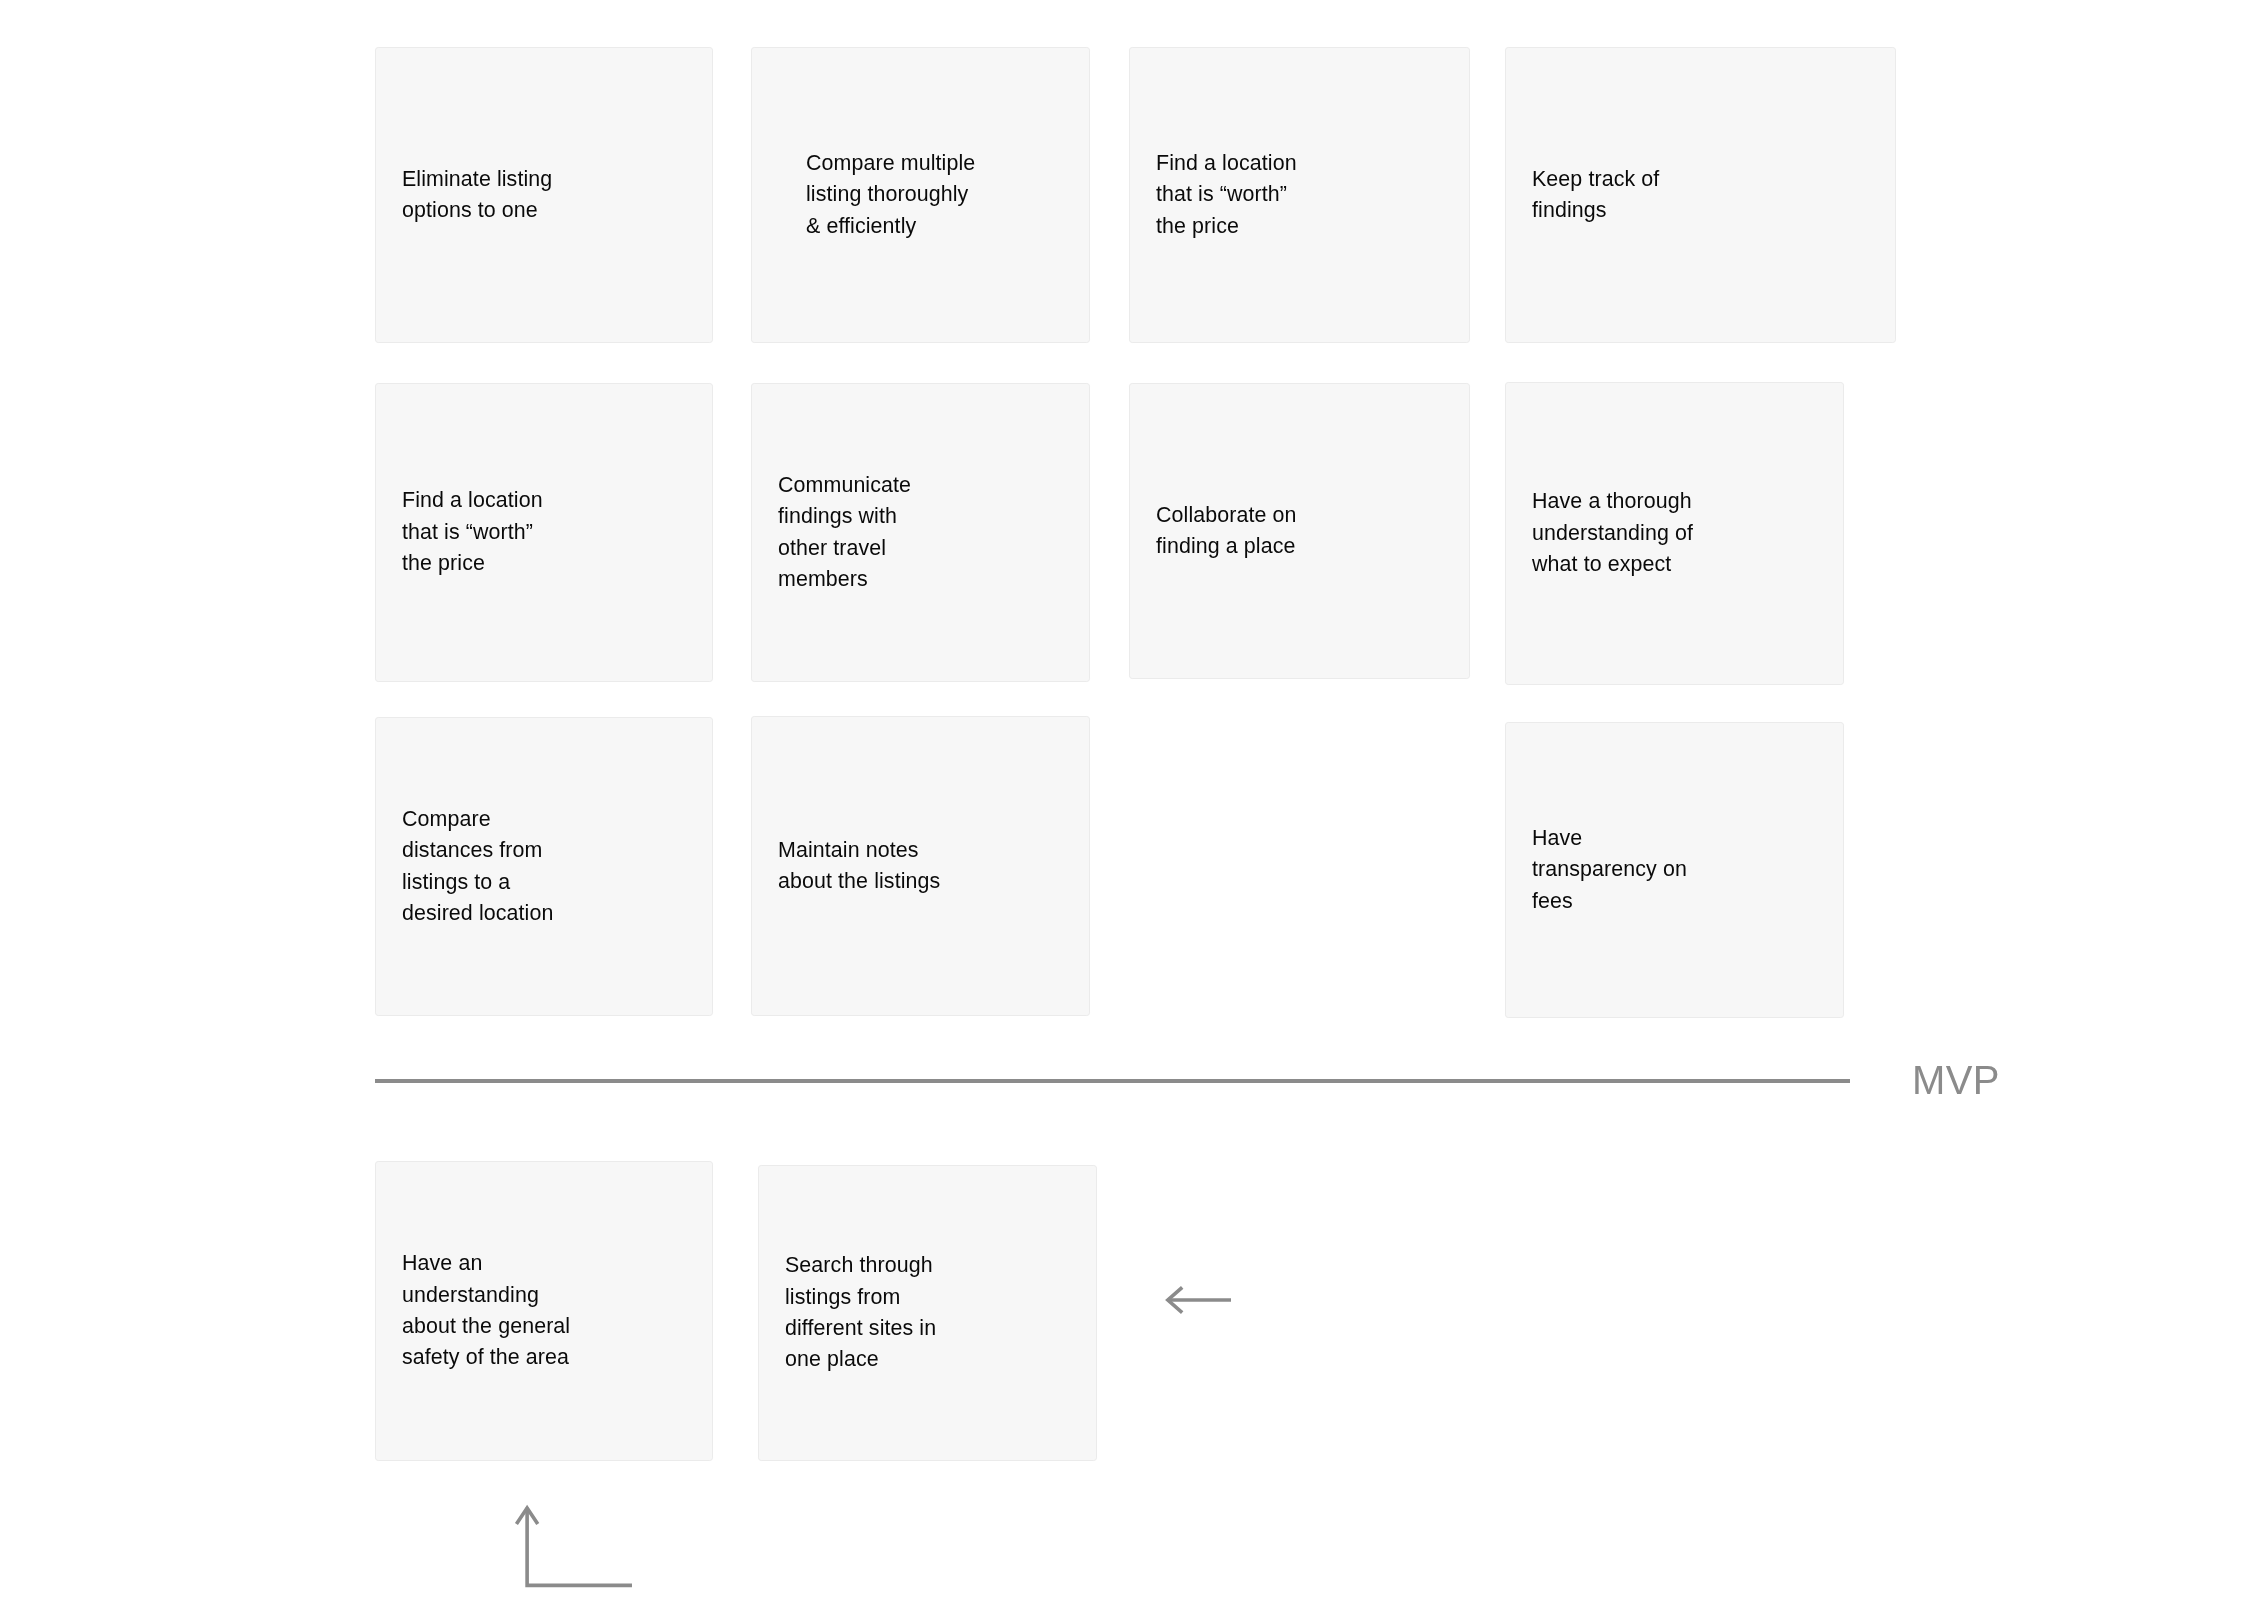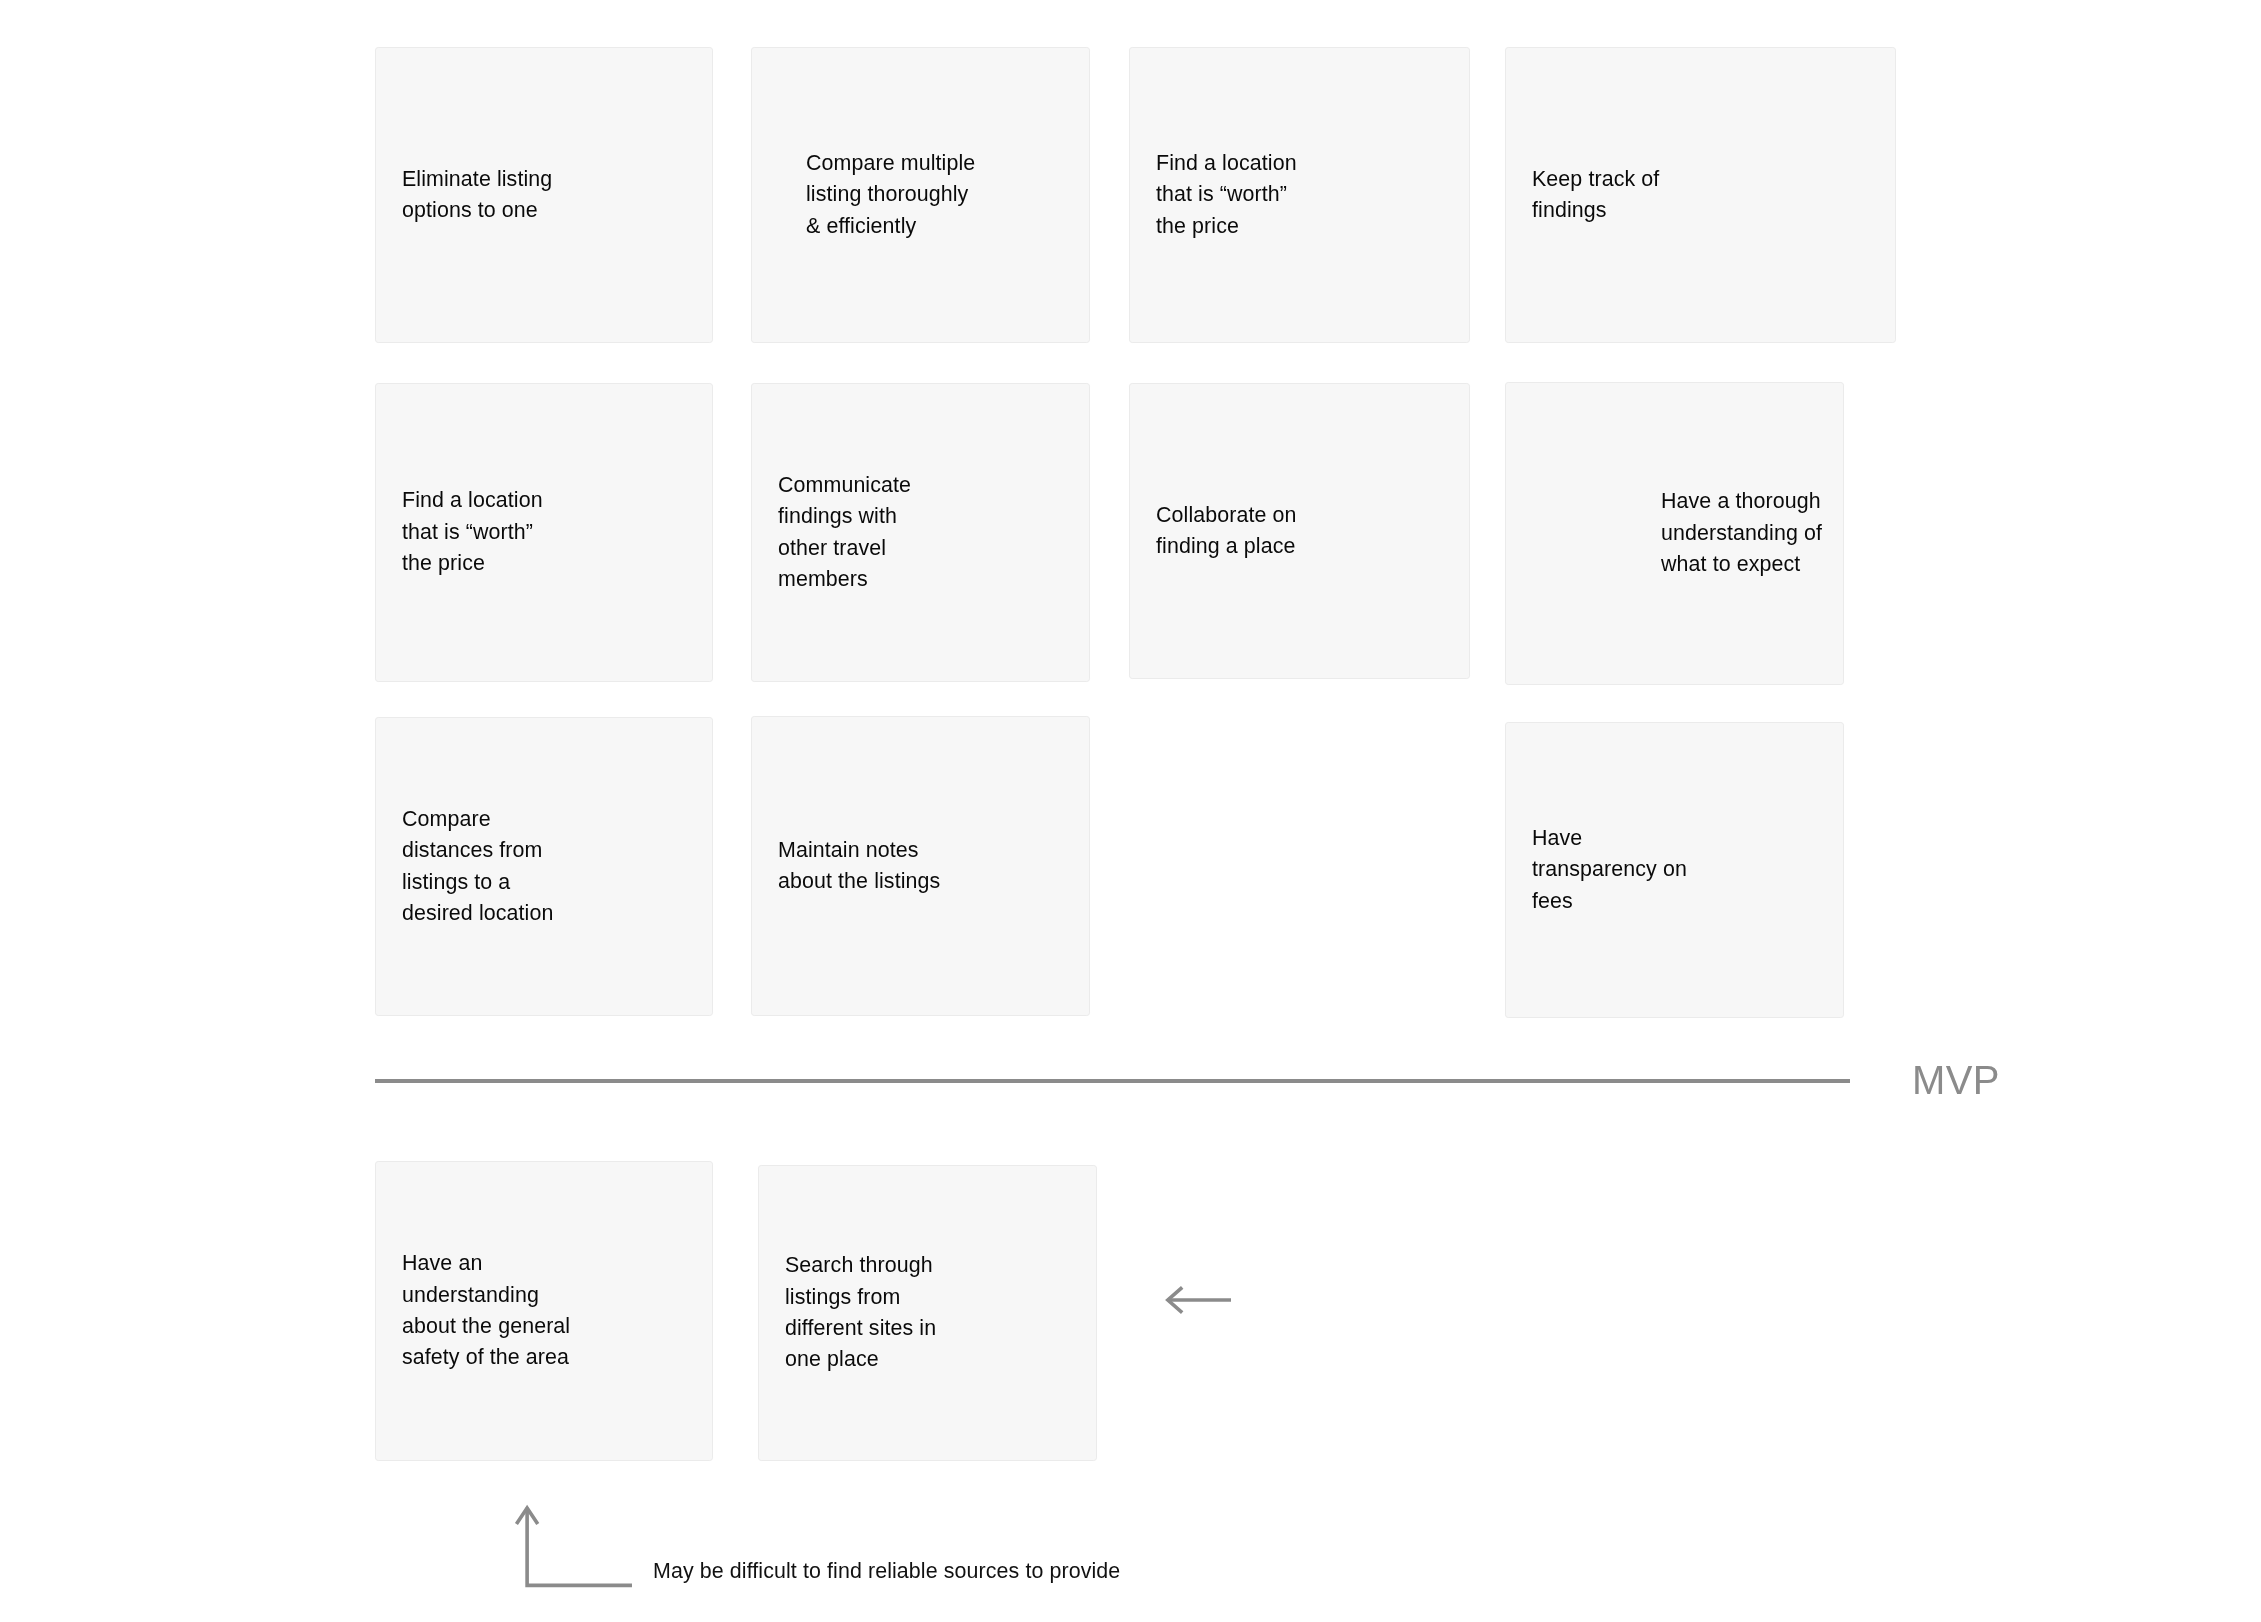--- a/index.html
+++ b/index.html
@@ -109,21 +109,21 @@
 findings with
 other travel
 members</div>
   </div>
 
   <div class="card" style="left:1129px; top:383px; width:341px; height:296px;">
     <div class="card-text">Collaborate on
 finding a place</div>
   </div>
 
-  <div class="card" style="left:1505px; top:382px; width:339px; height:303px;justify-content:flex-end;">
+  <div class="card" style="left:1505px; top:382px; width:339px; height:303px;">
     <div class="card-text">Have a thorough
 understanding of
 what to expect</div>
   </div>
 
   <div class="card" style="left:375px; top:717px; width:338px; height:299px;">
     <div class="card-text">Compare
 distances from
 listings to a
 desired location</div>
@@ -168,17 +168,16 @@
     </span>
   </div>
 
   <div class="annotation" style="left:514px; top:1500px; align-items:flex-end;">
     <span style="margin-right:21px;">
       <svg class="arrow-svg" width="118" height="95" viewBox="0 0 146 118" fill="none">
         <path d="M144 106 H16 V12" stroke="#8b8b8b" stroke-width="4.5" stroke-linecap="square" stroke-linejoin="miter" fill="none"></path>
         <path d="M4 28 L16 10 L28 28" stroke="#8b8b8b" stroke-width="4.5" stroke-linecap="square" stroke-linejoin="miter" fill="none"></path>
       </svg>
     </span>
-    <span class="annotation-text" style="padding-bottom:8px;">May be difficult to find reliable sources to provide</span>
   </div>
 
 </div>
 
 
 </body></html>

